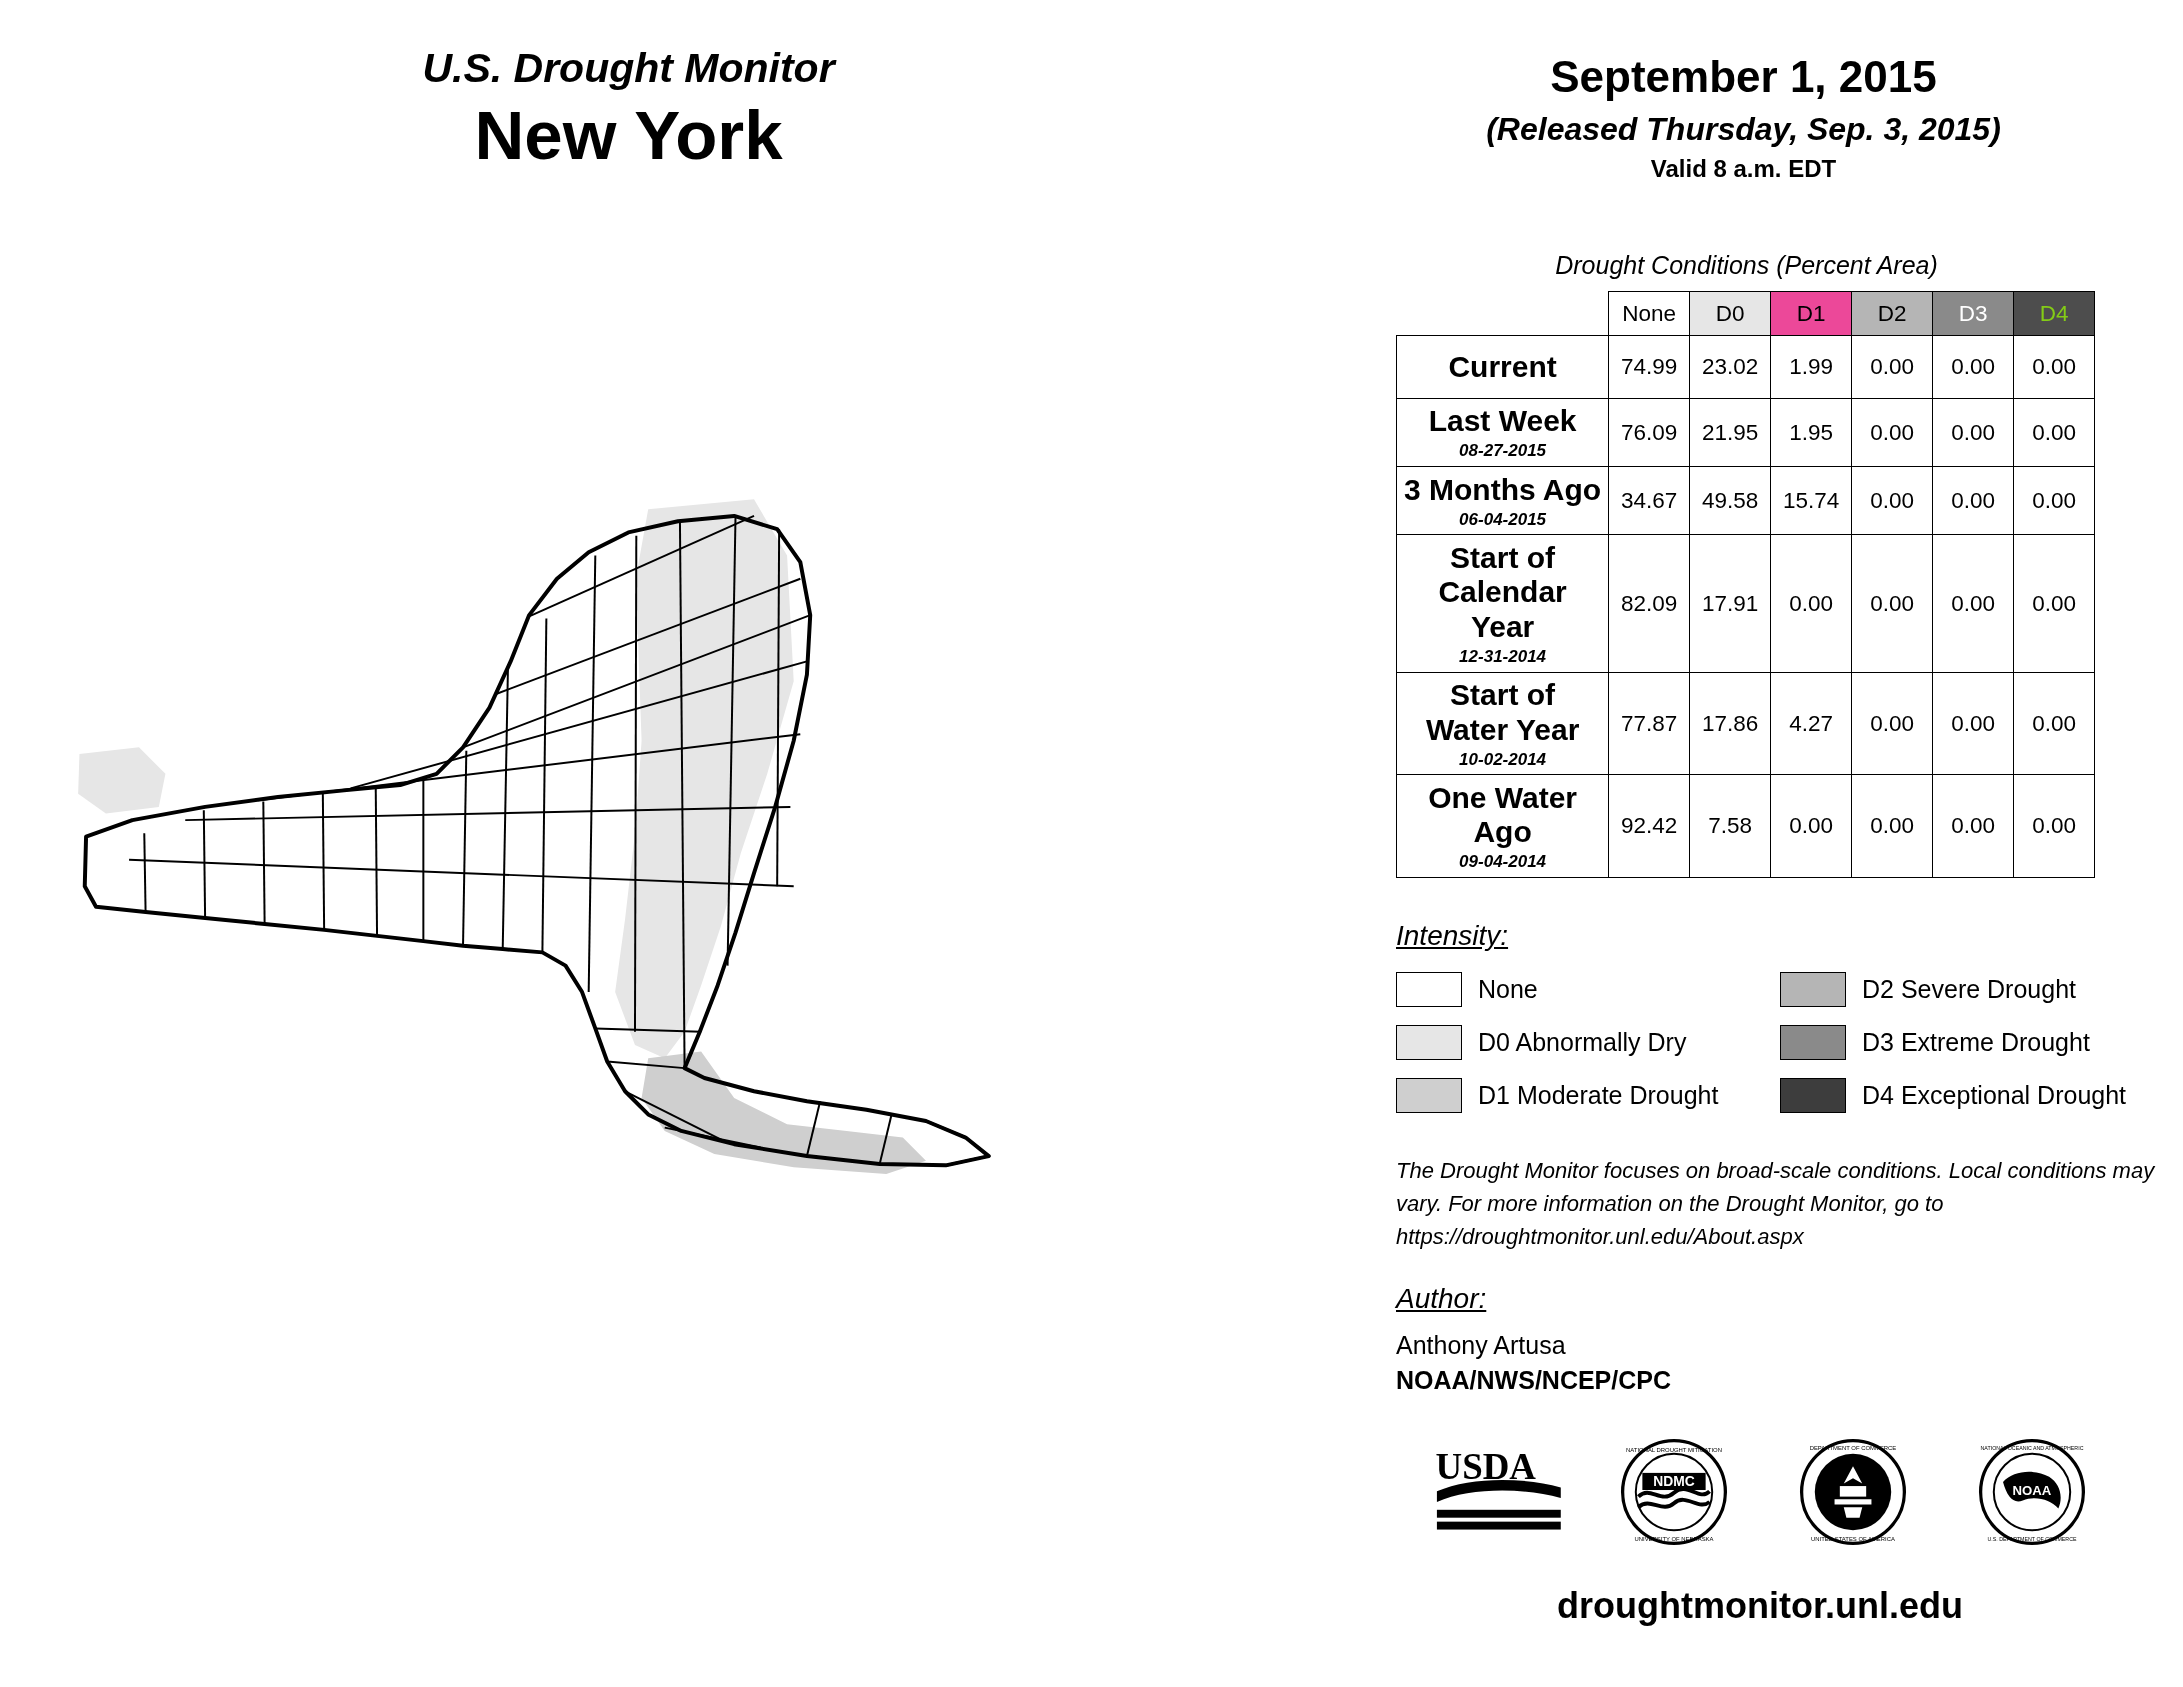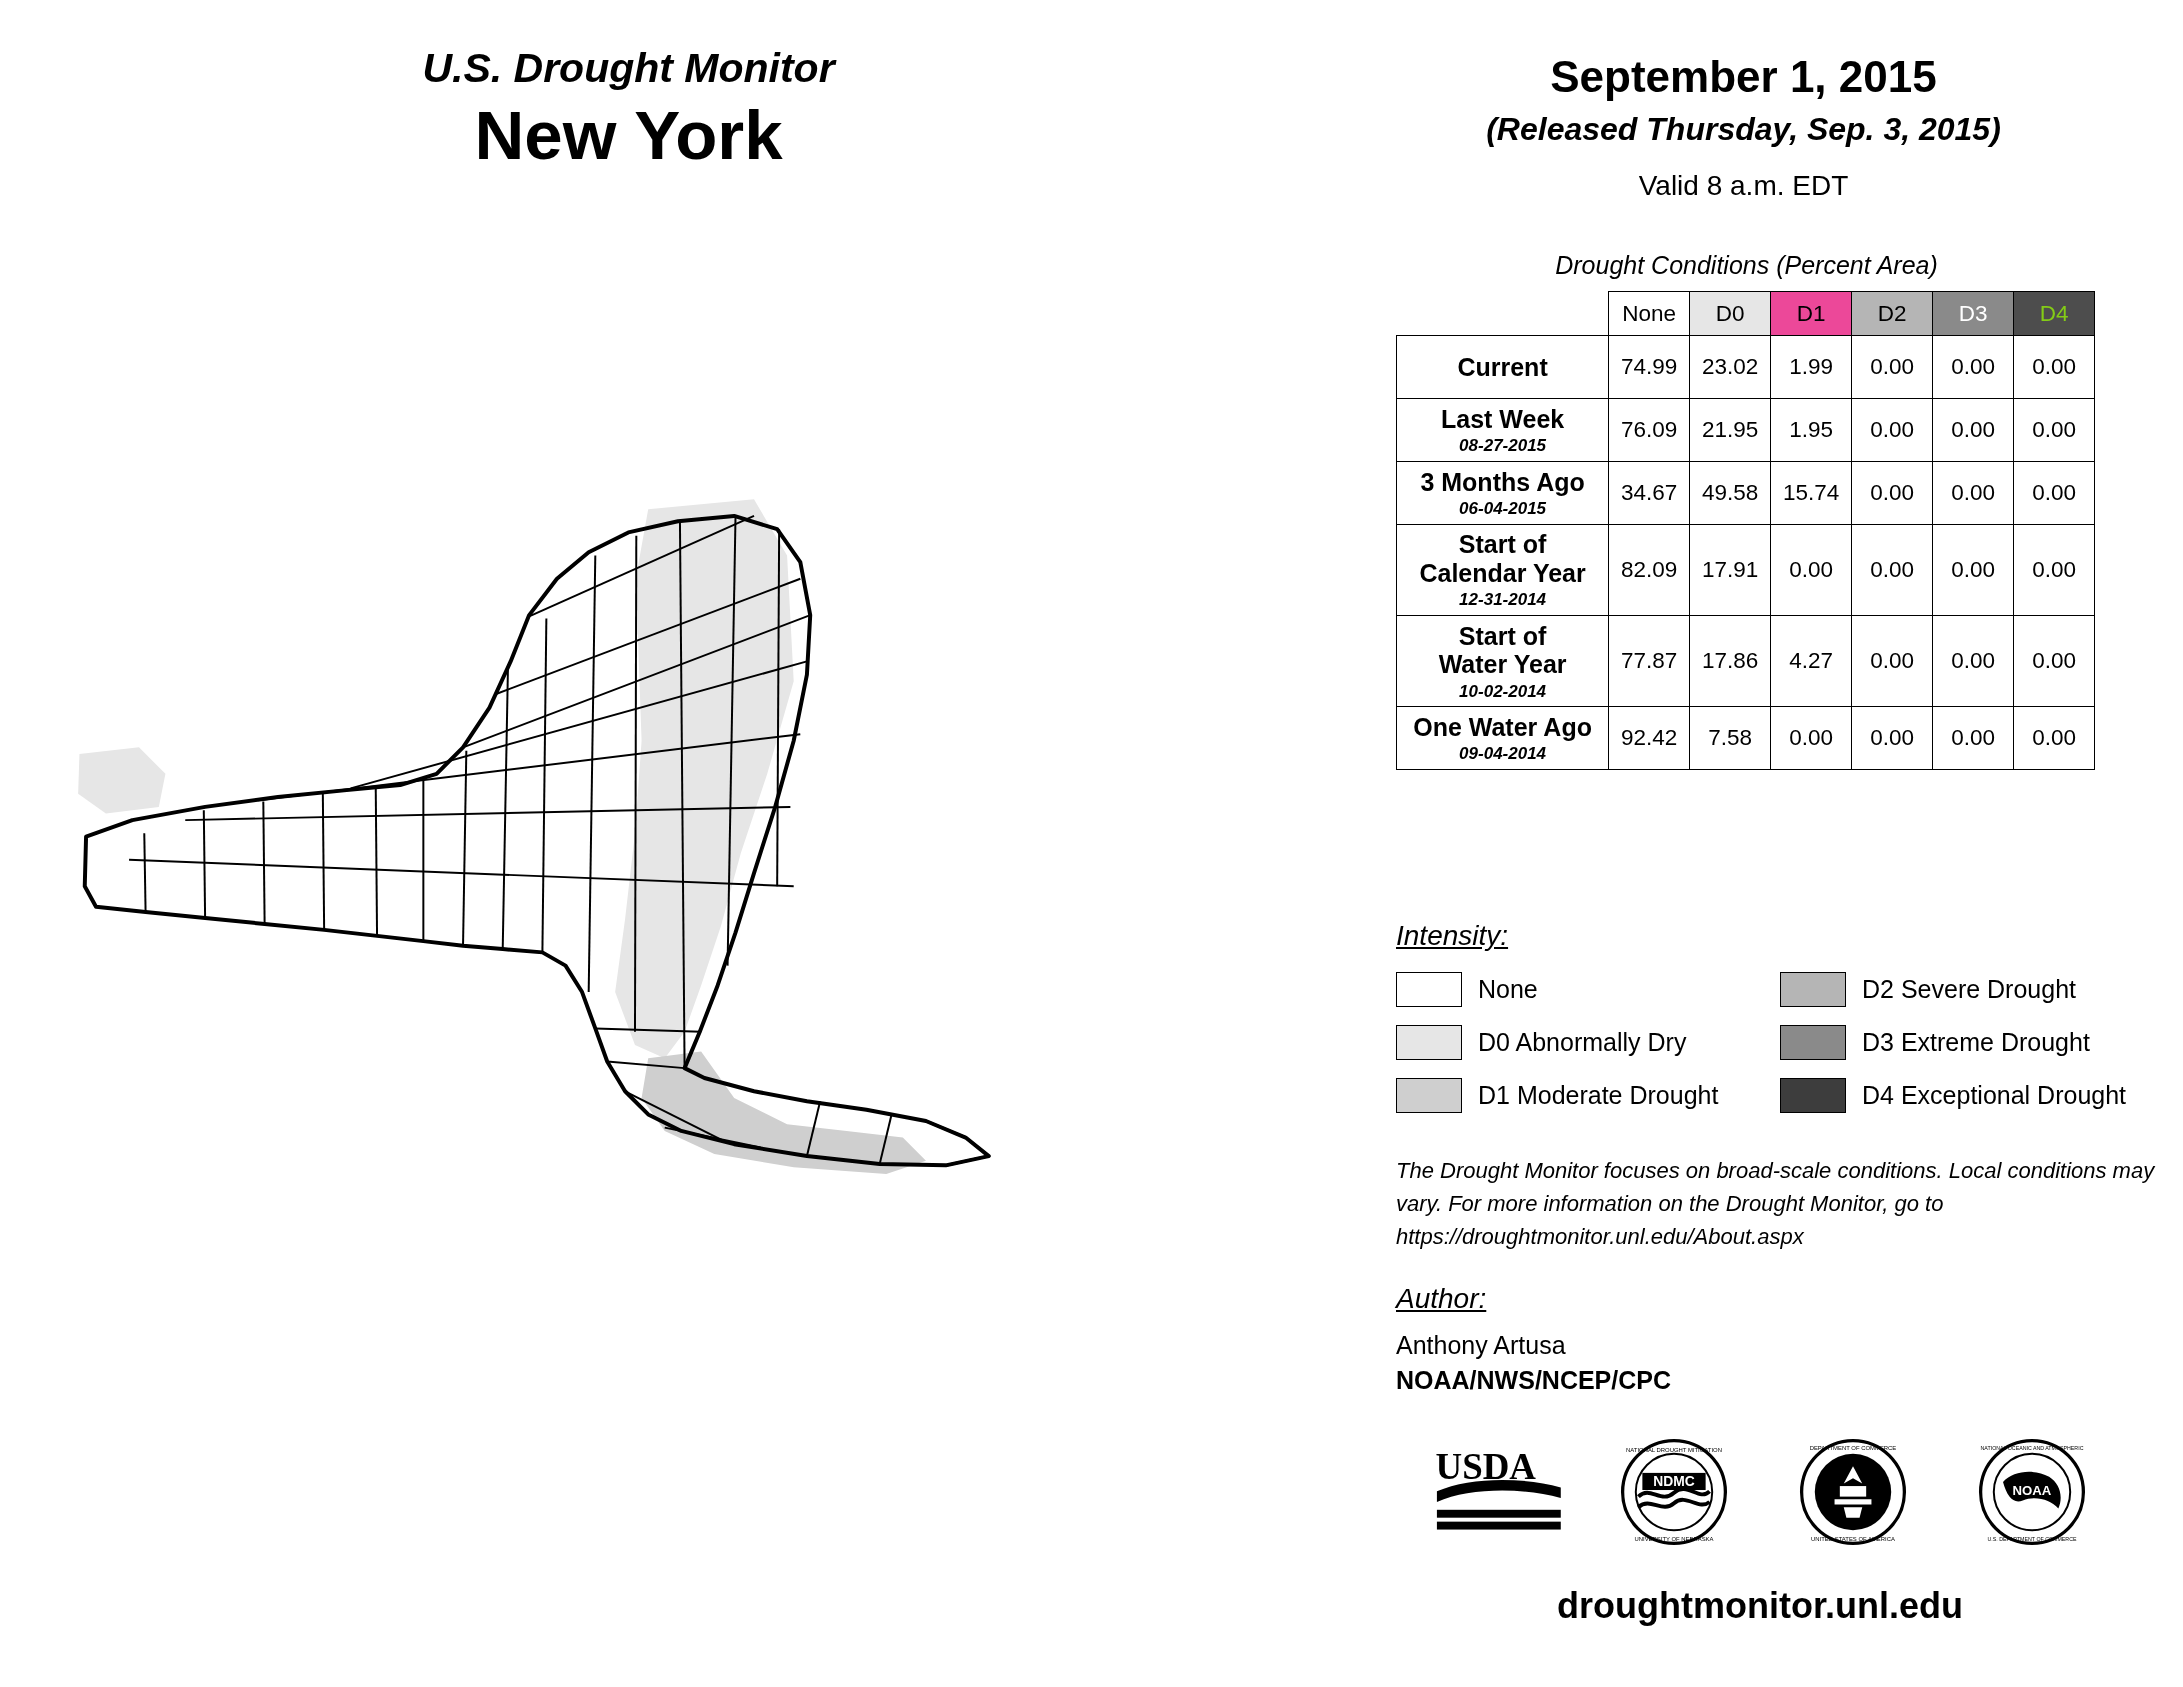--- a/index.html
+++ b/index.html
@@ -84,23 +84,23 @@
     font-weight: bold;
     line-height: 1.1;
   }
   .date-released {
     font-size: 32px;
     font-weight: bold;
     font-style: italic;
     margin-top: 9.3px;
   }
   .date-valid {
-    font-size: 28px;
-    font-weight: normal;
-    margin-top: 22px;
+    font-size: 24px;
+    font-weight: bold;
+    margin-top: 7px;
   }
 
   .table-title {
     position: absolute;
     left: 0;
     top: 251px;
     width: 767px;
     text-align: center;
     font-size: 25px;
     font-style: italic;
@@ -134,21 +134,21 @@
   table.conditions thead th.hdr-d3 { background: #8a8a8a; color:#ffffff; }
   table.conditions thead th.hdr-d4 { background: #4d4d4d; color:#84cc16; }
 
   table.conditions td.rowlabel {
     width: 198px;
     padding: 5.3px 6.6px;
     text-align: center;
     line-height: 1.15;
   }
   .rl-main {
-    font-size: 25px;
+    font-size: 30px;
     font-weight: bold;
     display: block;
   }
   .rl-sub {
     font-size: 17px;
     font-style: italic;
     font-weight: bold;
     display: block;
     margin-top: 2.6px;
   }

